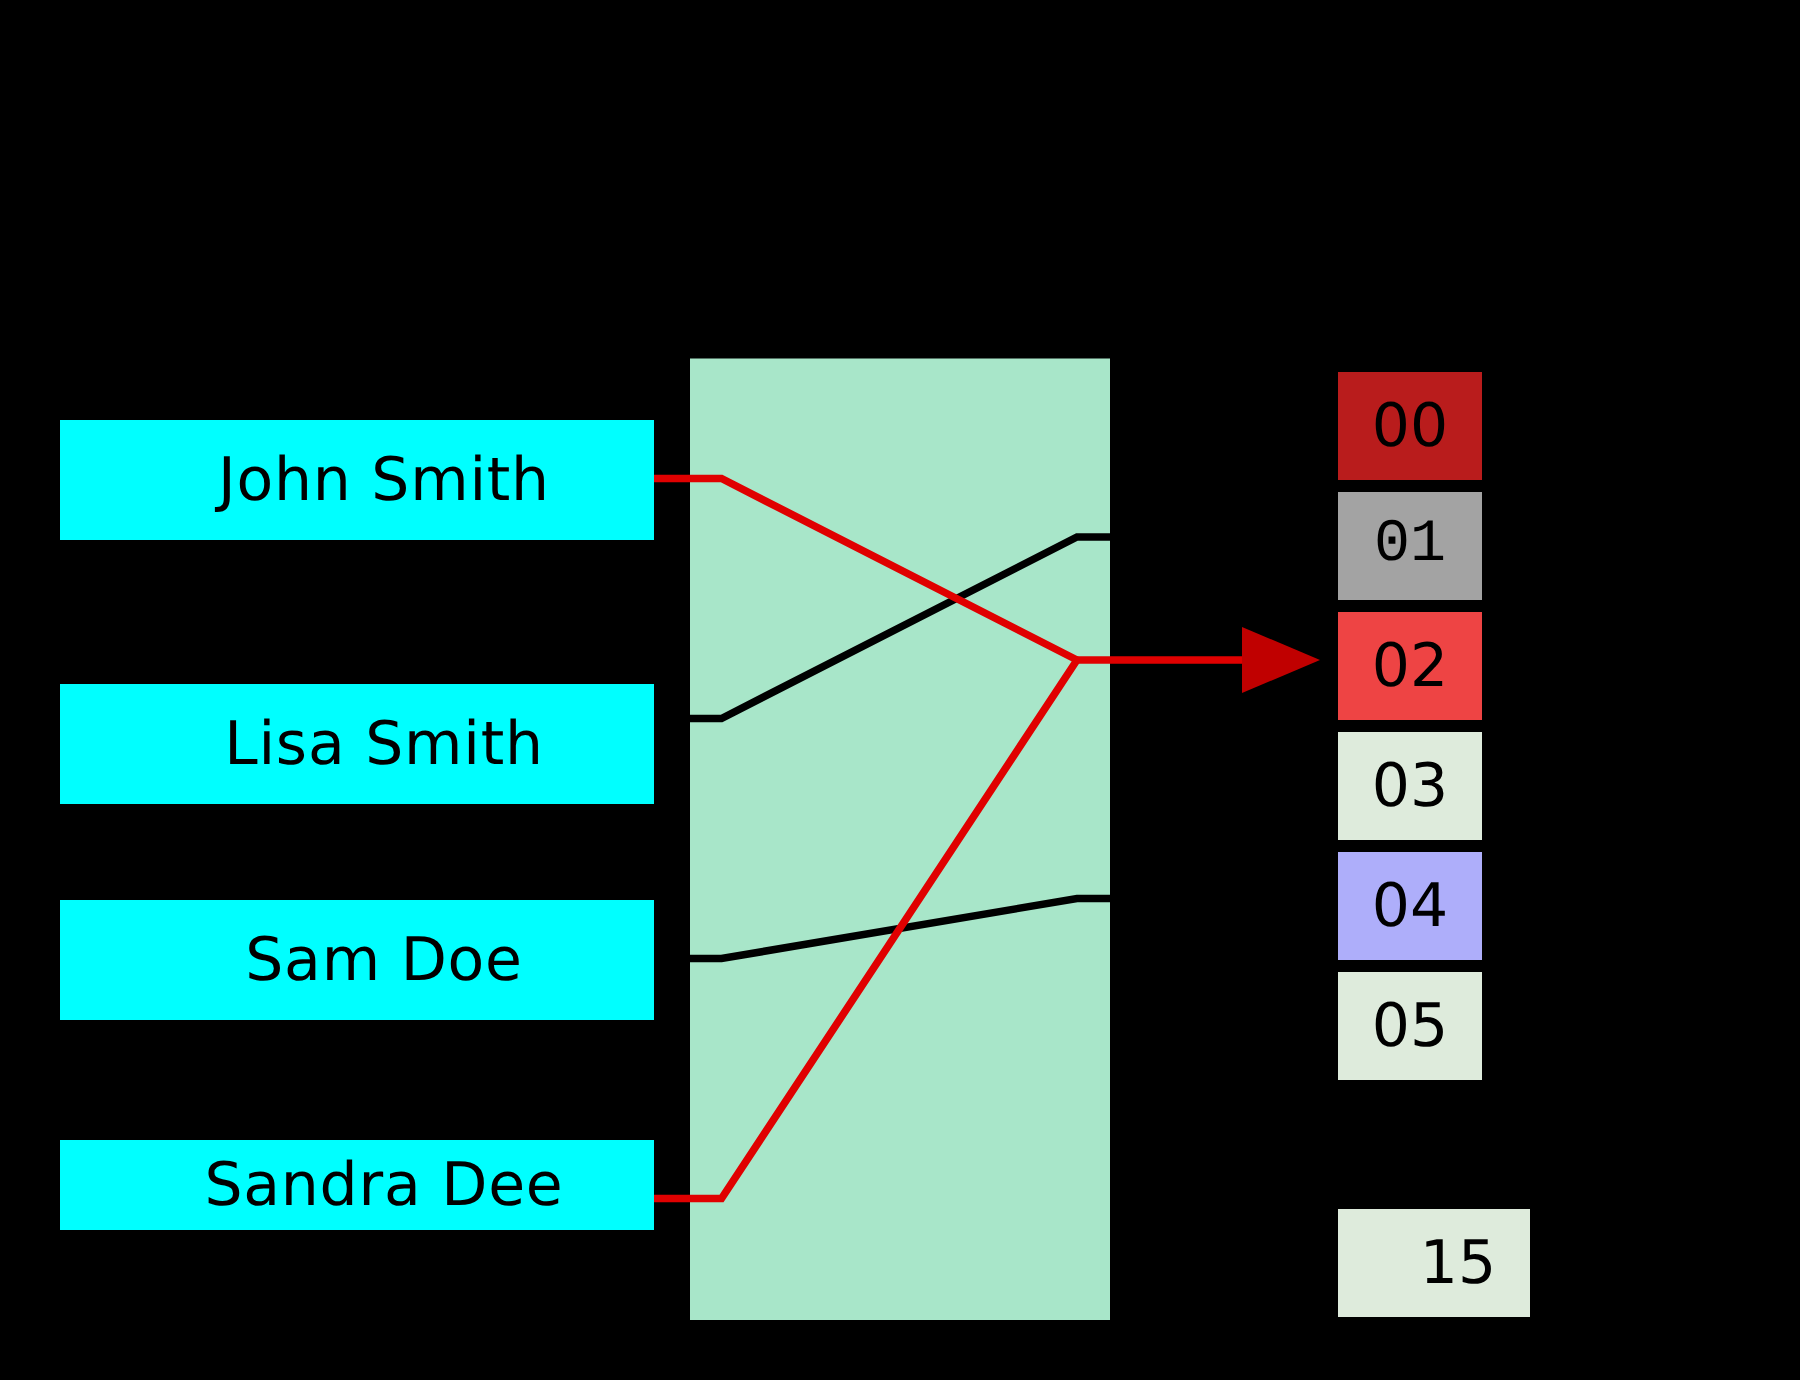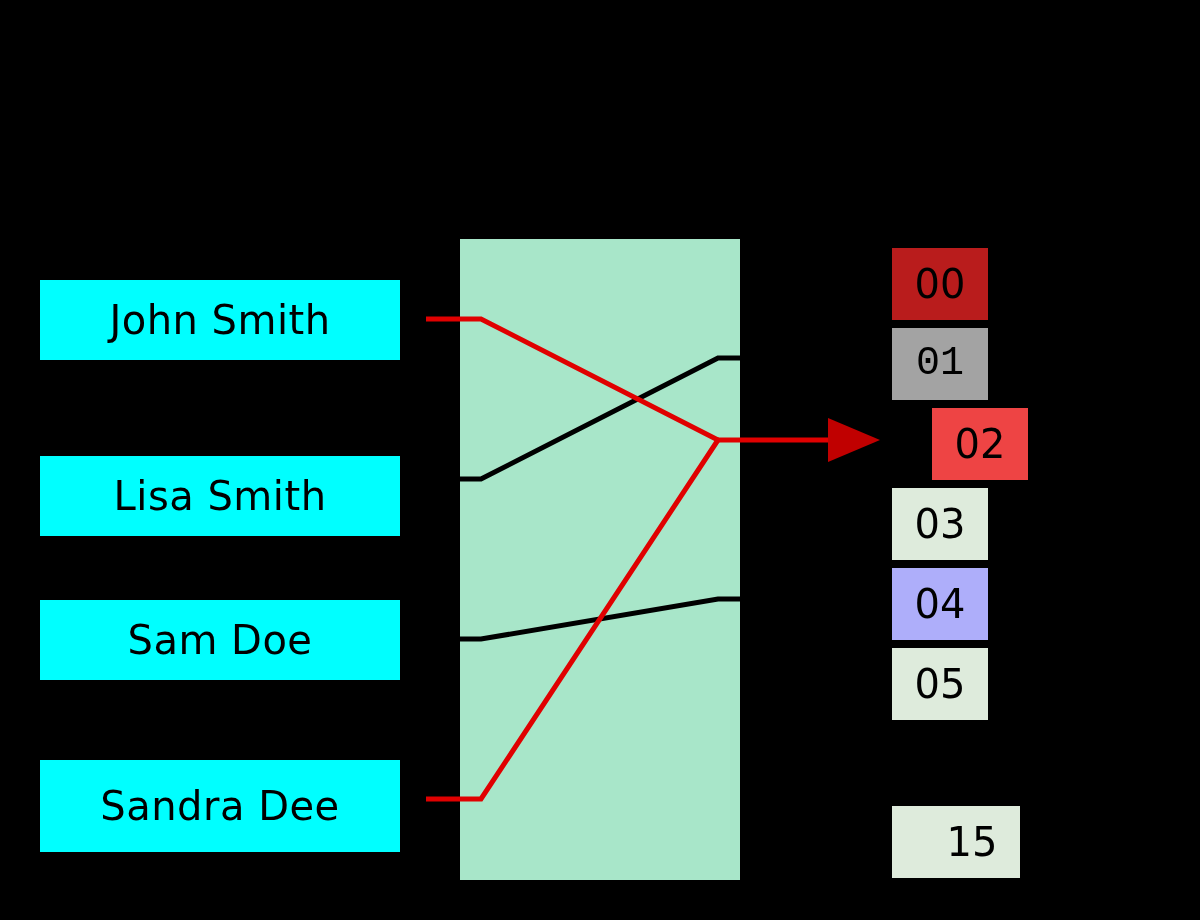--- a/index.html
+++ b/index.html
@@ -18,37 +18,38 @@
   .key-box {
     position: absolute;
     background: #00FFFF;
     color: #000000;
     display: flex;
     align-items: center;
     justify-content: center;
     font-size: 40px;
     line-height: 1;
     letter-spacing: 0.5px;
+    padding-left: 36px;
   }
   .hash-box {
     position: absolute;
     background: #A8E6C9;
   }
   .slot {
     position: absolute;
     display: flex;
     align-items: center;
     justify-content: center;
     font-size: 40px;
     line-height: 1;
     color: #000000;
   }
   .slot-empty  { background: #DEEBDC; }
   .slot-filled { background: #AEAEFA; }
-  .slot-target { background: #EE4444; margin-left: 40px; }
+  .slot-target { background: #EE4444; }
   svg.wires {
     position: absolute;
     left: 0;
     top: 0;
     width: 1200px;
     height: 920px;
     pointer-events: none;
   }
 </style>
 </head>
@@ -74,21 +75,21 @@
   <div id="key-layer">
       <div class="key-box" style="left: 40px; top: 280px; width: 360px; height: 80px; background: rgb(0, 255, 255); color: rgb(0, 0, 0);">
         <span>John Smith</span>
       </div>
       <div class="key-box" style="left: 40px; top: 456px; width: 360px; height: 80px; background: rgb(0, 255, 255); color: #000000;">
         <span>Lisa Smith</span>
       </div>
       <div class="key-box" style="left: 40px; top: 600px; width: 360px; height: 80px; background: rgb(0, 255, 255); color: rgb(0, 0, 0);">
         <span>Sam Doe</span>
       </div>
-      <div class="key-box" style="left: 40px; top: 760px; width: 360px; height: 92px; background: rgb(0, 255, 255); color: rgb(0, 0, 0);">
+      <div class="key-box" style="left: 40px; top: 760px; width: 360px; height: 60px; background: rgb(0, 255, 255); color: rgb(0, 0, 0);">
         <span>Sandra Dee</span>
       </div>
     </div>
 
   <div id="table-layer">
       <div class="slot slot-empty" style="left: 892px; top: 248px; width: 96px; height: 72px; background: #b91c1c;">
         <span>00</span>
       </div>
       <div class="slot slot-filled" style="left: 892px; top: 328px; width: 96px; height: 72px; background: #a3a3a3; font-family: Liberation Mono, monospace;">
         <span>01</span>

